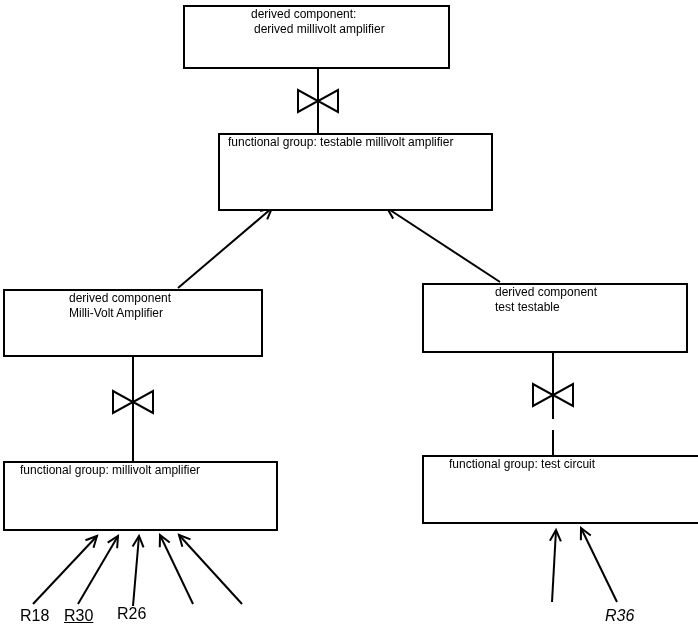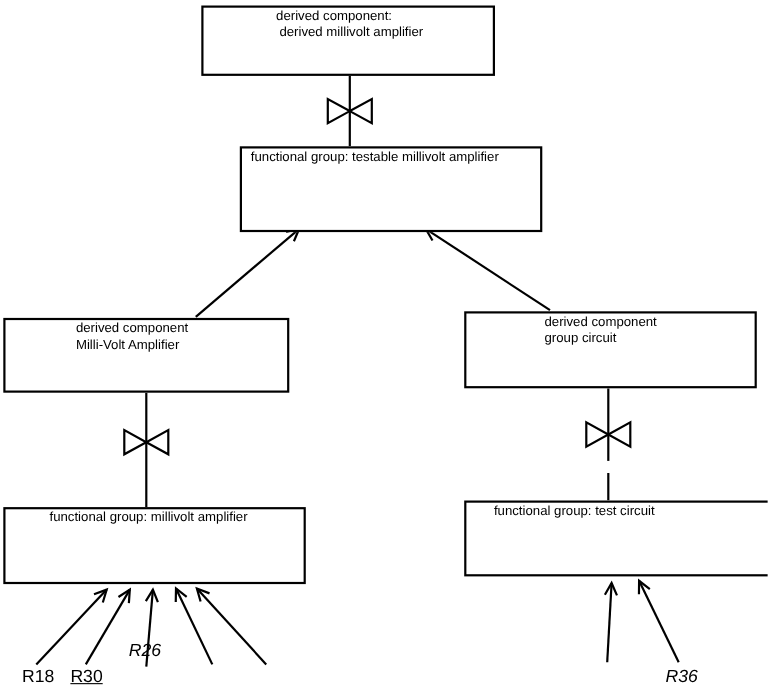--- a/index.html
+++ b/index.html
@@ -91,32 +91,32 @@
     <span class="tline">functional group: testable millivolt amplifier</span>
   </div>
 
   <div class="box" style="left:3px; top:289px; width:260px; height:68px; padding-left:64px;">
     <span class="tline">derived component</span>
     <span class="tline">Milli-Volt Amplifier</span>
   </div>
 
   <div class="box" style="left:422px; top:283px; width:266px; height:70px; padding-left:71px;">
     <span class="tline">derived component</span>
-    <span class="tline">group circuit</span>
+    <span class="tline">test testable</span>
   </div>
 
-  <div class="box" style="left:3px; top:461px; width:275px; height:70px; padding-left:40px;">
+  <div class="box" style="left:3px; top:461px; width:275px; height:70px; padding-left:15px;">
     <span class="tline">functional group: millivolt amplifier</span>
   </div>
 
   <div class="box" style="left:422px; top:455px; width:289px; height:69px; padding-left:25px;">
     <span class="tline">functional group: test circuit</span>
   </div>
 
   <span class="clabel" style="left:20px;  top:609px;">R18</span>
   <span class="clabel" style="left:64px;  top:609px;text-decoration:underline;">R30</span>
-  <span class="clabel" style="left:117px; top:585px;font-style:italic;">R26</span>
+  <span class="clabel" style="left:117px; top:607px;">R26</span>
   <span class="clabel" style="left:167px; top:609px;margin-top:32px;">R22</span>
   <span class="clabel" style="left:212px; top:642px;">IC1</span>
   <span class="clabel" style="left:540px; top:609px;margin-top:24px;">TR1</span>
   <span class="clabel" style="left:605px; top:609px;font-style:italic;">R36</span>
 
 </div>
 
 </body></html>

